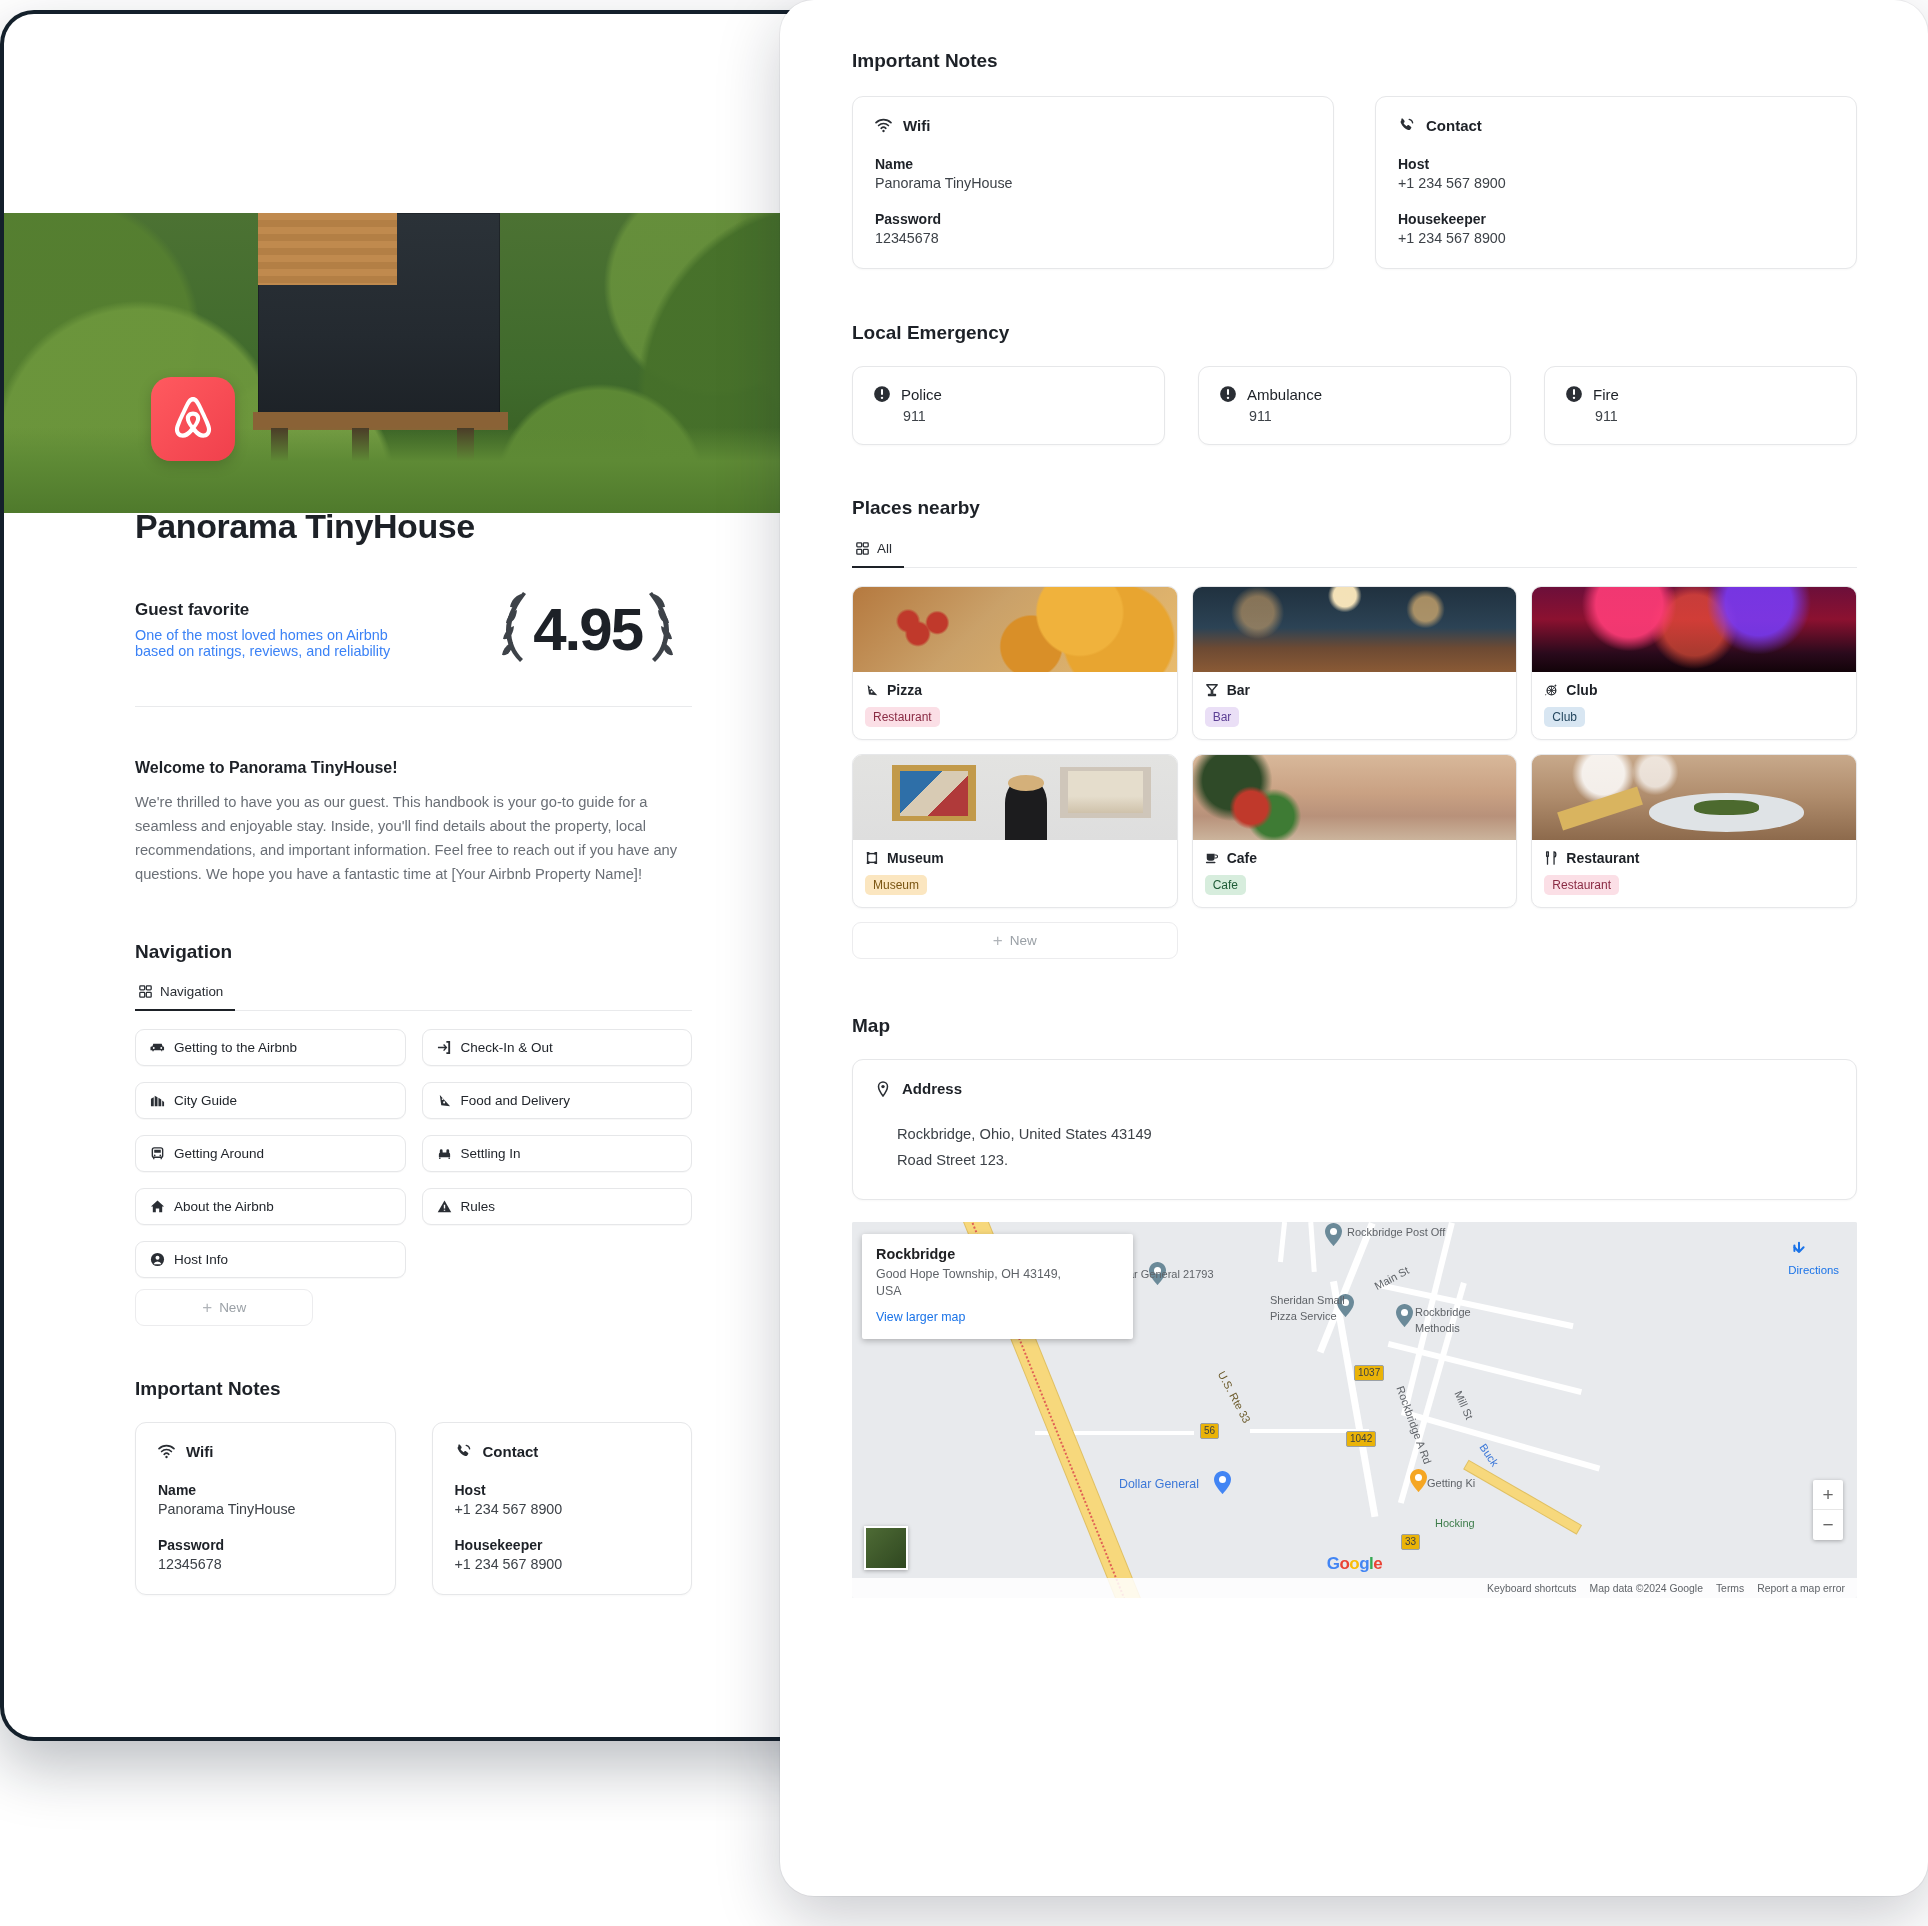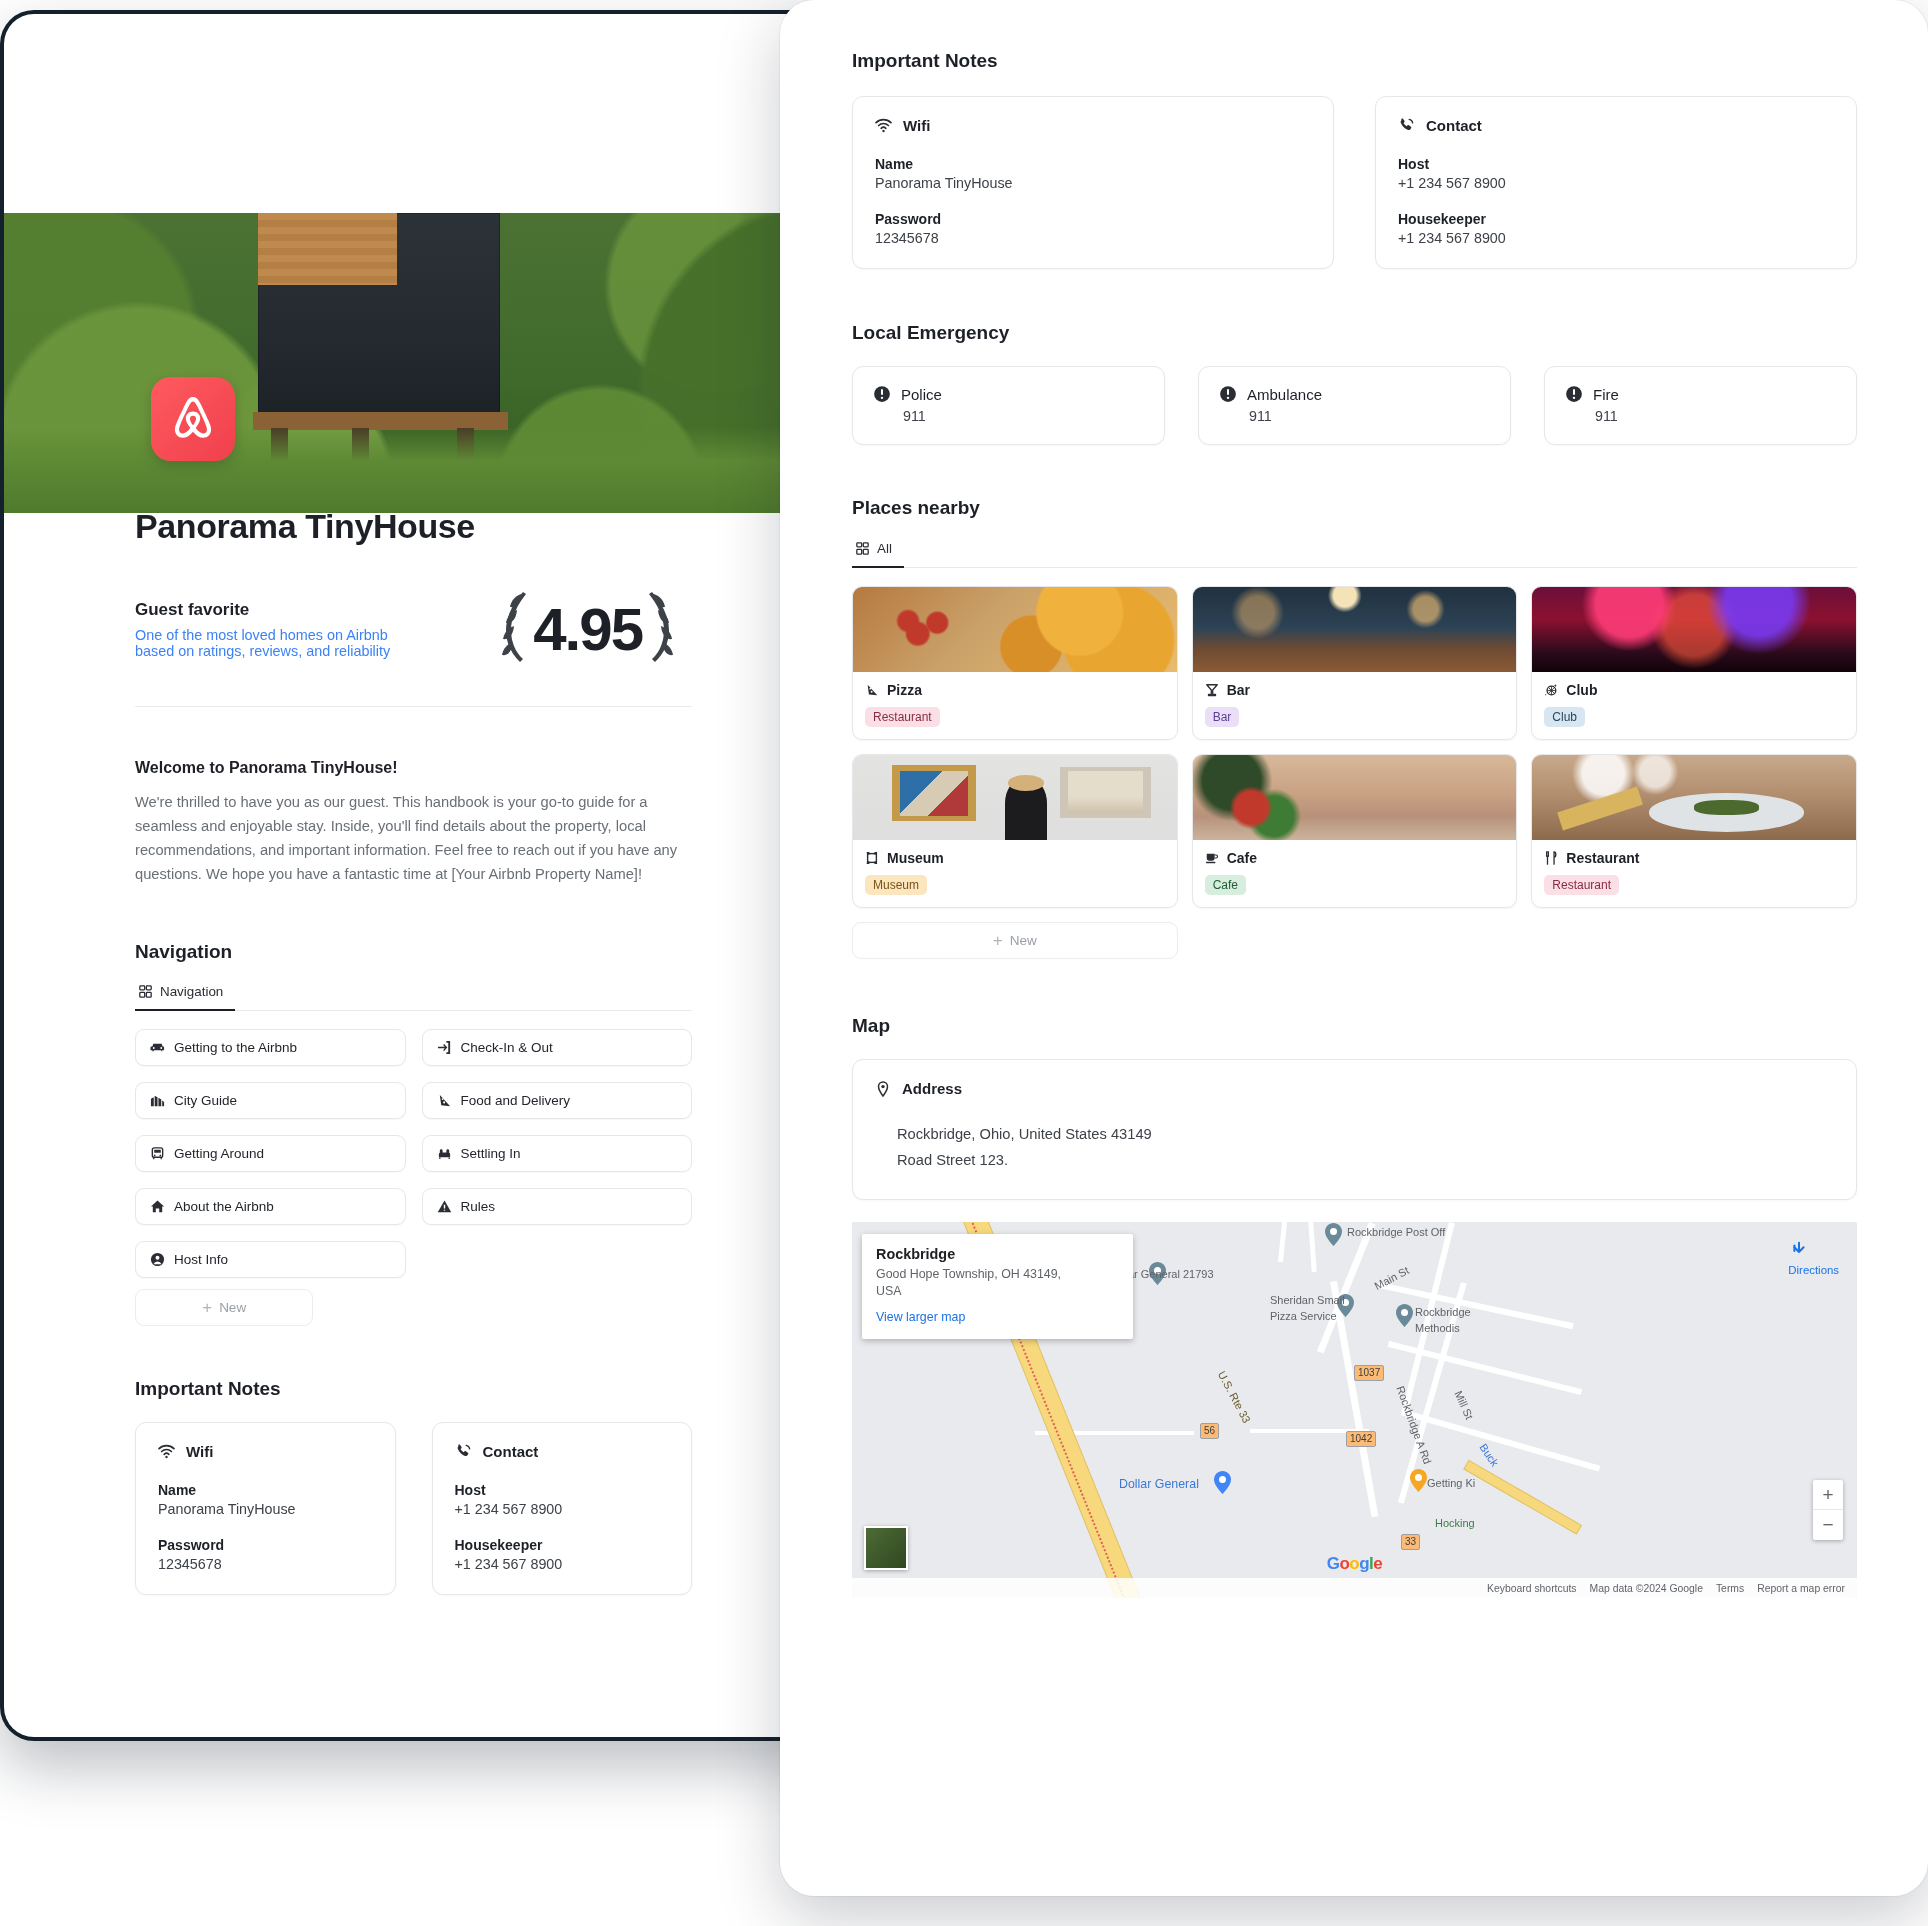--- a/index.html
+++ b/index.html
@@ -173,21 +173,21 @@
   .map-bg { position: absolute; inset: 0; background: #e8eaed; }
   .rd { position: absolute; background: #ffffff; }
   .hwy {
     position: absolute; background: #f7d87c;
     box-shadow: 0 0 0 1px #e0c063;
   }
   .hwy-dash { position: absolute; border-left: 2px dotted #e06055; }
   .maplabel { position: absolute; font-size: 11px; color: #5f6368; white-space: nowrap; }
   .maplabel.blue { color: #3c78d8; }
   .shield {
-    position: absolute; background:#fdba74; border:1px solid #9aa0a6; border-radius:2px;
+    position: absolute; background:#eab308; border:1px solid #9aa0a6; border-radius:2px;
     font-size: 10px; color:#3c4043; padding: 0 3px; line-height: 14px;
   }
   .pin {
     position: absolute; width: 17px; height: 23px;
     background: #6b8a99; clip-path: path("M8.5 0C3.8 0 0 3.8 0 8.5C0 14.8 8.5 23 8.5 23S17 14.8 17 8.5C17 3.8 13.2 0 8.5 0Z");
   }
   .pin.blue { background: #4285f4; }
   .pin i {
     position: absolute; left: 5px; top: 5px; width: 7px; height: 7px;
     background: #fff; border-radius: 50%;

